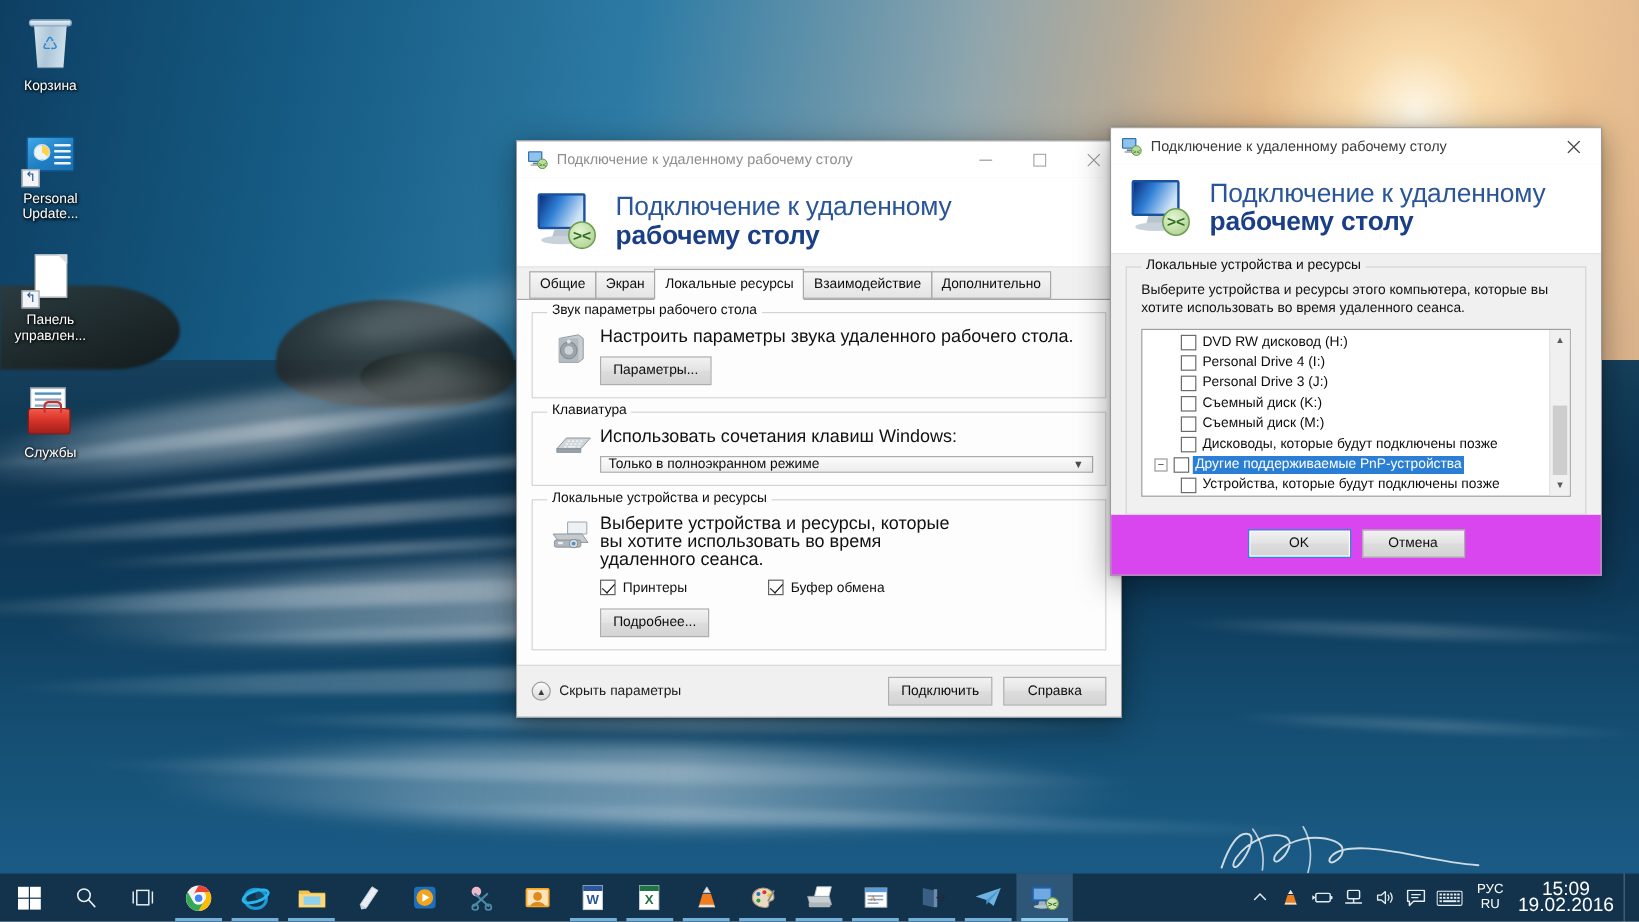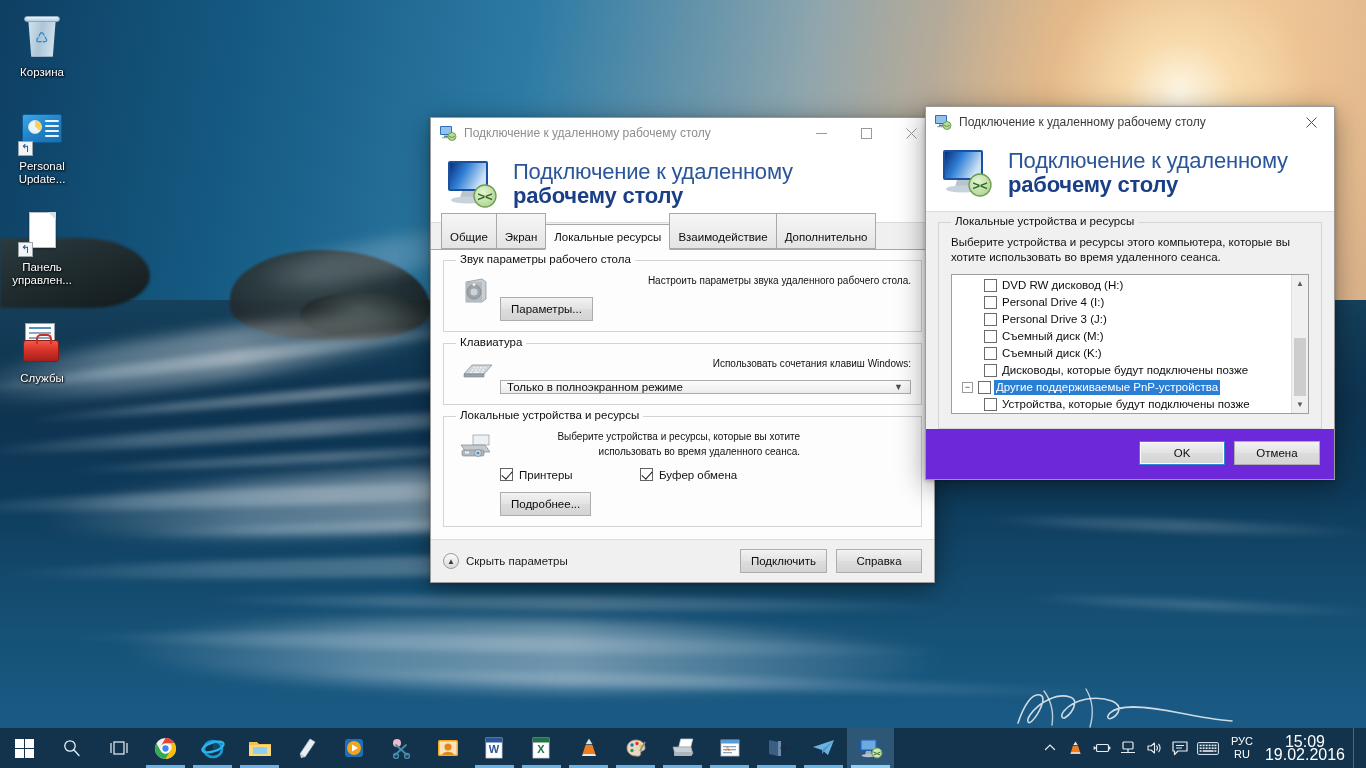--- a/index.html
+++ b/index.html
@@ -202,21 +202,21 @@
   .tabstrip {
     display: flex;
     align-items: flex-end;
     padding: 6px 0 0 10px;
     background: #f0f0f0;
     border-bottom: 1px solid #a8a8a8;
     height: 27px;
   }
   .tab {
     font-size: 11.5px; color: #0d0d0d;
-    padding: 16px 8px 3px;
+    padding: 3px 8px 3px;
     border: 1px solid #a8a8a8;
     background: linear-gradient(180deg, #f6f6f6 0%, #e4e4e4 100%);
     margin-right: -1px;
     border-bottom: 1px solid #a8a8a8;
     line-height: 15px;
     white-space: nowrap;
   }
   .tab.selected {
     background: #fdfdfd;
     border-bottom: 1px solid #fdfdfd;
@@ -239,21 +239,21 @@
   }
   .groupbox > legend, .gb-title {
     position: absolute; top: -8px; left: 12px;
     background: #fdfdfd;
     padding: 0 4px;
     font-size: 11.5px; color: #0d0d0d;
   }
   .gb-row { display: flex; }
   .gb-ico { width: 46px; flex: none; display: flex; align-items: flex-start; justify-content: center; padding-top: 2px; }
   .gb-content { flex: 1; }
-  .gb-text { font-size: 10px; color: #111; line-height: 15px; margin-bottom: 9px; text-align: right; }
+  .gb-text { font-size: 15px; color: #111; line-height: 15px; margin-bottom: 9px; }
 
   .btn {
     font-family: "Liberation Sans", sans-serif;
     font-size: 11.5px; color: #0d0d0d;
     background: linear-gradient(180deg, #f2f2f2 0%, #e3e3e3 48%, #dcdcdc 52%, #d4d4d4 100%);
     border: 1px solid #adadad;
     padding: 4px 10px;
     min-width: 86px;
     line-height: 14px;
     cursor: default;
@@ -354,22 +354,22 @@
   .dlg2-body { background: #f0f0f0; padding: 10px 12px 0; }
   .dlg2-group {
     border: 1px solid #d4d4d4;
     position: relative;
     padding: 12px 12px 14px;
     background: #f0f0f0;
   }
   .dlg2-group .gb-title { background: #f0f0f0; }
   .dlg2-desc { font-size: 11.5px; color: #111; line-height: 15px; margin-bottom: 9px; }
   .dlg2-footer {
-    background: #6d28d9;
-    display: flex; justify-content: flex-end; gap: 9px;
+    background: #d946ef;
+    display: flex; justify-content: center; gap: 9px;
     padding: 12px 14px 14px;
   }
 
   
   #taskbar {
     position: absolute; left: 0; bottom: 0;
     width: 1366px; height: 40px;
     background: #13334c;
     display: flex; align-items: center;
     z-index: 50;
@@ -736,27 +736,27 @@
 
             <div class="lb-item">
               <span class="lb-indent"></span>
               <span class="lb-cbox"></span>
               <span class="lb-label">Personal Drive 3 (J:)</span>
             </div>
 
             <div class="lb-item">
               <span class="lb-indent"></span>
               <span class="lb-cbox"></span>
-              <span class="lb-label">Съемный диск (M:)</span>
+              <span class="lb-label">Съемный диск (K:)</span>
             </div>
 
             <div class="lb-item">
               <span class="lb-indent"></span>
               <span class="lb-cbox"></span>
-              <span class="lb-label">Съемный диск (K:)</span>
+              <span class="lb-label">Съемный диск (M:)</span>
             </div>
 
             <div class="lb-item">
               <span class="lb-indent"></span>
               <span class="lb-cbox"></span>
               <span class="lb-label">Дисководы, которые будут подключены позже</span>
             </div>
 
             <div class="lb-item selected">
               <span class="lb-expander">−</span>

